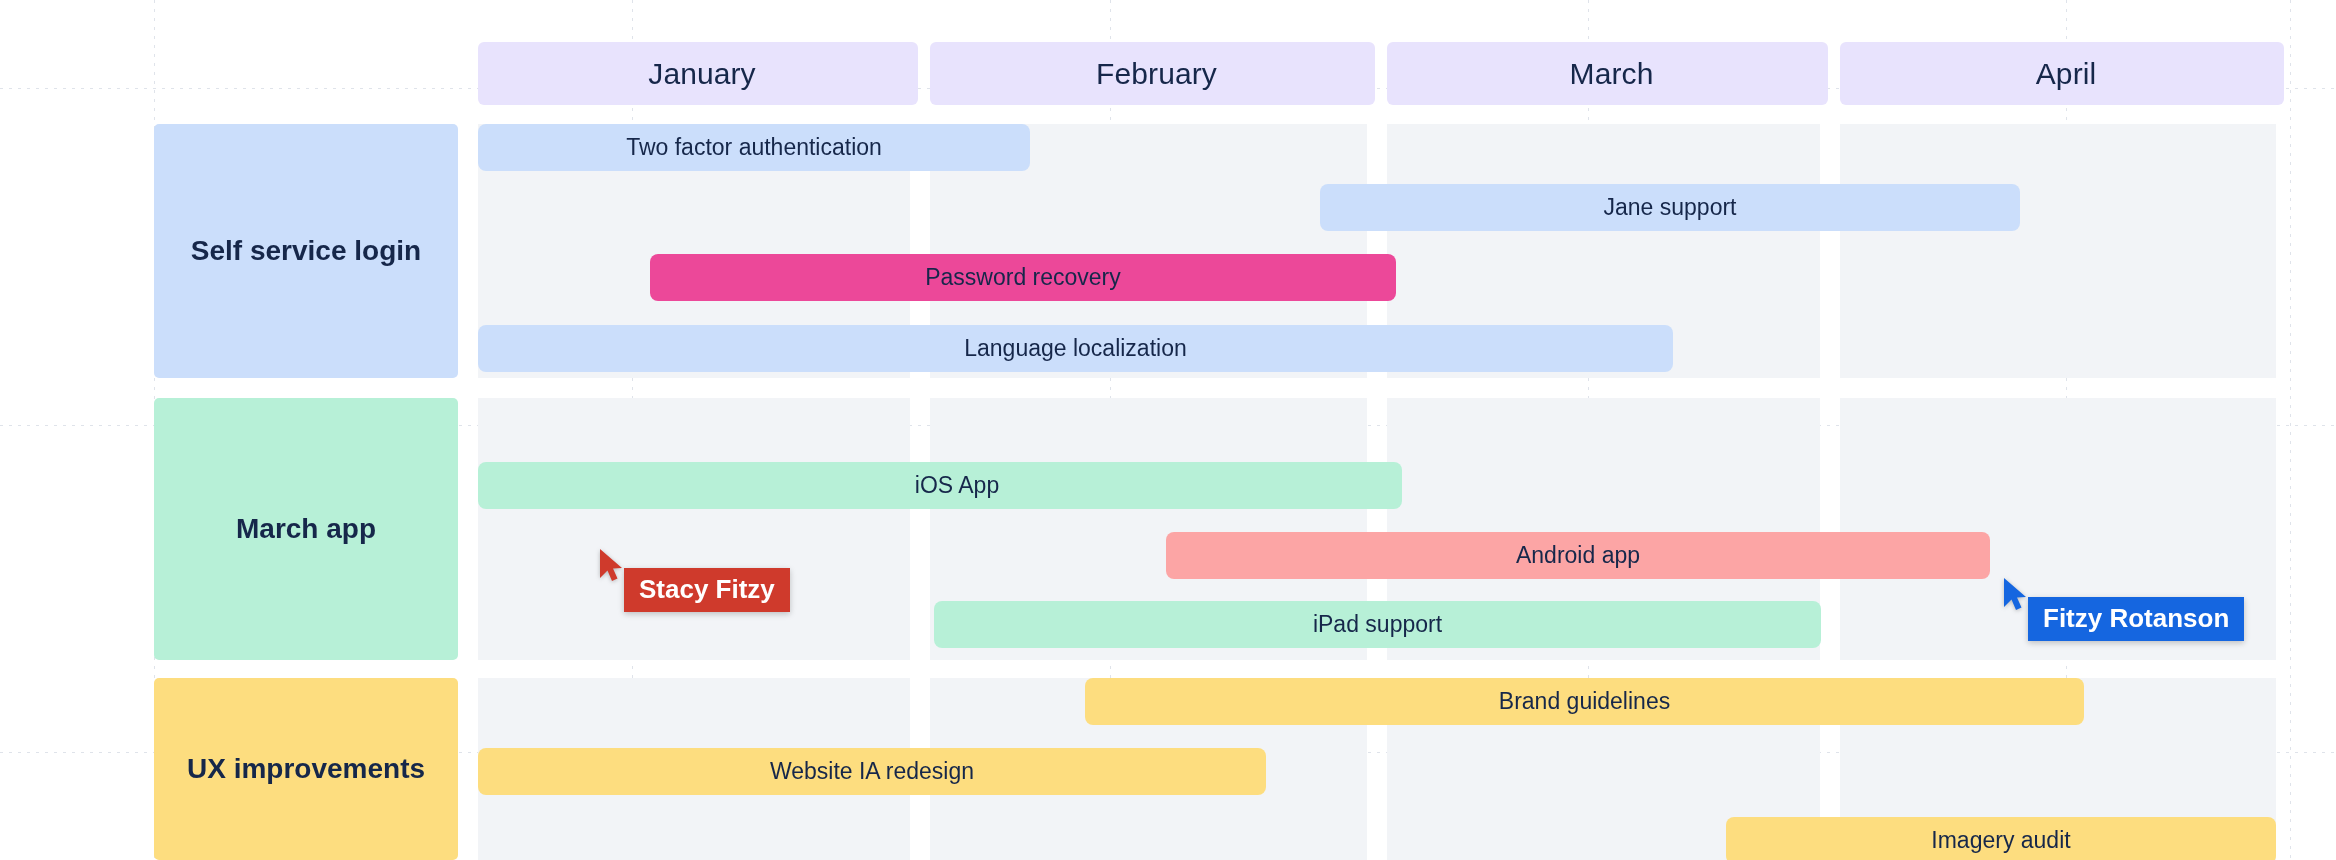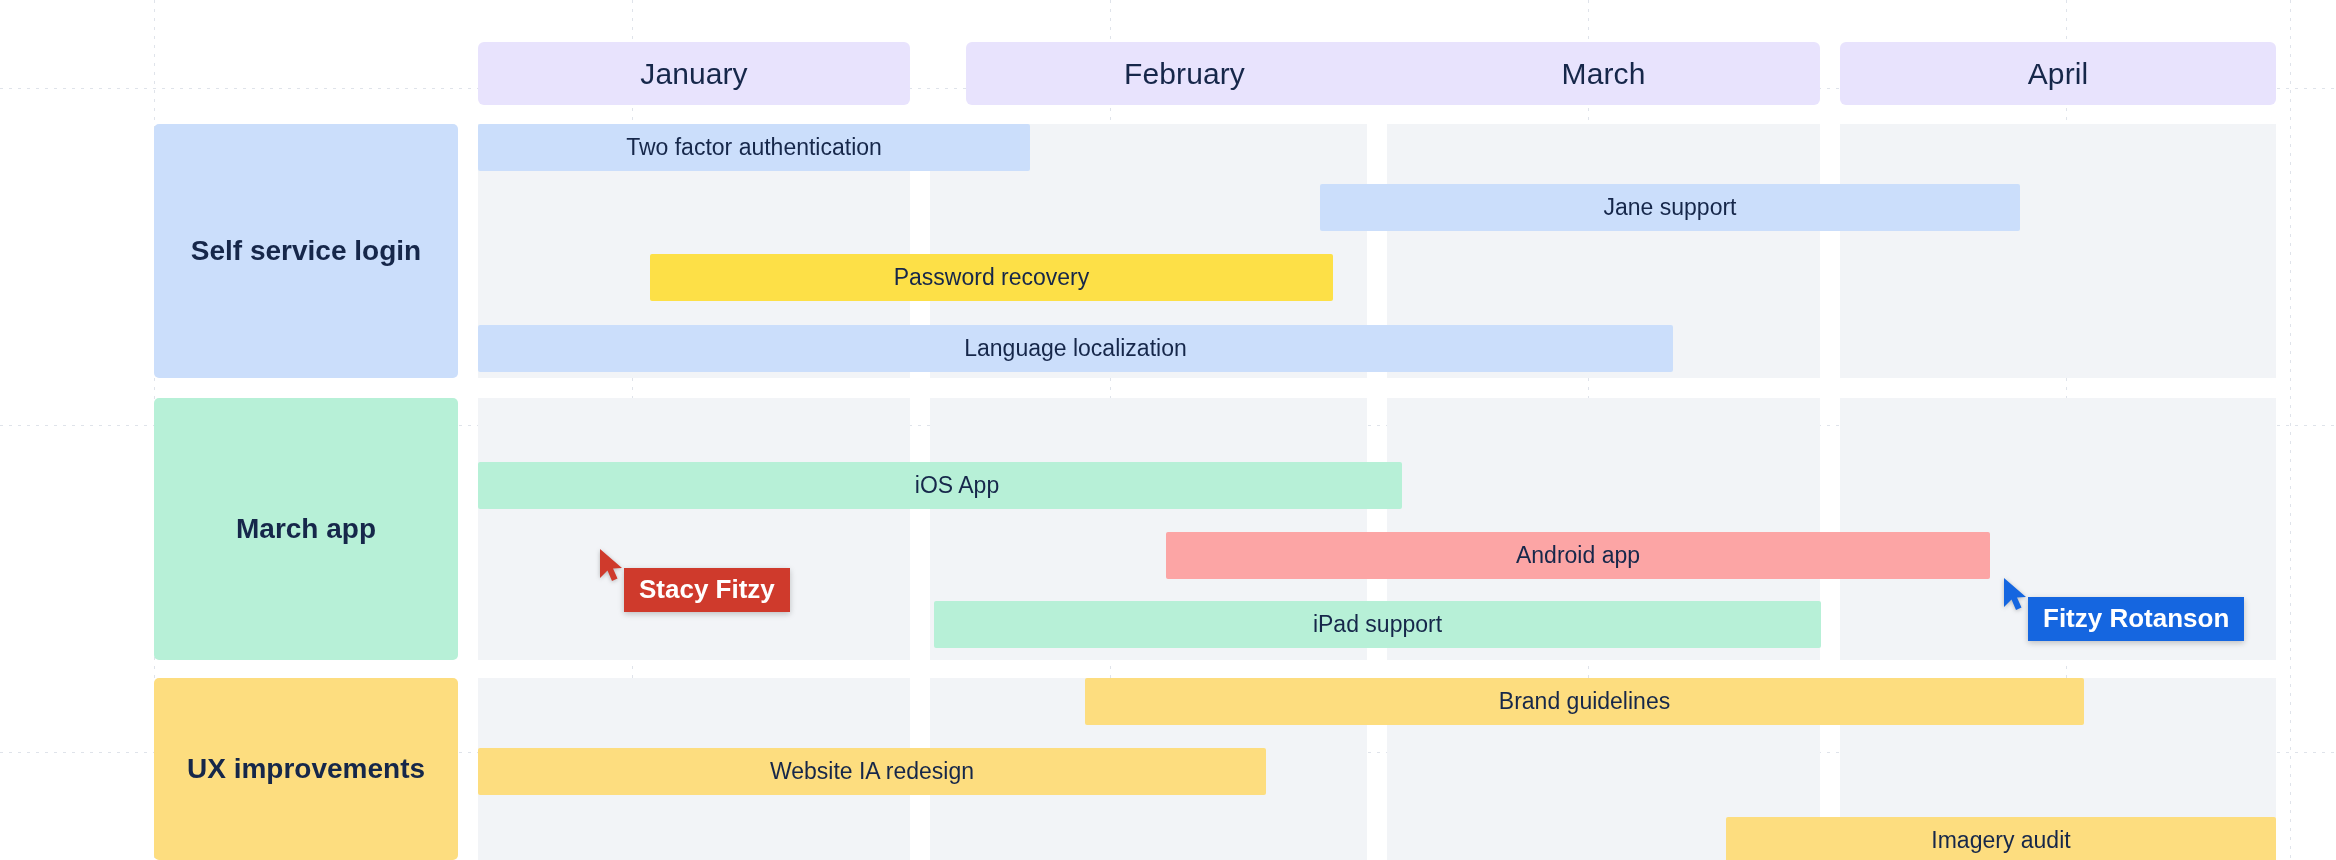--- a/index.html
+++ b/index.html
@@ -53,39 +53,39 @@
       2290px 0;
   }
 
   
   #board{position:absolute;left:0;top:0;width:2336px;height:860px;}
 
   .month-head{
     position:absolute;top:42px;height:63px;
     background:#e8e3fd;border-radius:6px;
     display:flex;align-items:center;justify-content:center;
-    font-size:30px;font-weight:400;color:#16274a;letter-spacing:.1px;
+    font-size:30px;font-weight:400;color:#16274a;letter-spacing:.1px;padding-left:8px;
   }
 
   .lane-label{
     position:absolute;left:154px;width:304px;
     border-radius:5px;
     display:flex;align-items:center;justify-content:center;
     text-align:center;line-height:1.22;
     font-size:28px;font-weight:700;color:#16274a;
     padding:12px 10px;box-sizing:border-box;
   }
 
   .lane-track{
     position:absolute;
     background:#f2f4f7;
   }
 
   .bar{
-    position:absolute;height:47px;border-radius:2px;
+    position:absolute;height:47px;border-radius:8px;
     display:flex;align-items:center;justify-content:center;
     font-size:23px;font-weight:400;color:#16274a;
     white-space:nowrap;overflow:hidden;
   }
 
   
   .cursor{position:absolute;}
   .cursor svg{display:block;filter:drop-shadow(0 1px 2px rgba(0,0,0,.25));}
   .cursor-tag{
     position:absolute;border-radius:0;
@@ -97,21 +97,21 @@
 </style>
 </head>
 <body>
 
 <div id="canvas-grid"></div>
 <div id="canvas-grid2"></div>
 
 <div id="board">
   <div id="month-headers">
       <div class="month-head" style="left: 478px; width: 432px;">January</div>
-      <div class="month-head" style="left: 930px; width: 437px; margin-left: 36px;">February</div>
+      <div class="month-head" style="left: 930px; width: 437px;">February</div>
       <div class="month-head" style="left: 1387px; width: 433px;">March</div>
       <div class="month-head" style="left: 1840px; width: 436px;">April</div>
     </div>
   <div id="lane-tracks">
       <div class="lane-track" style="left: 478px; width: 432px; top: 124px; height: 254px;"></div>
       <div class="lane-track" style="left: 930px; width: 437px; top: 124px; height: 254px;"></div>
       <div class="lane-track" style="left: 1387px; width: 433px; top: 124px; height: 254px;"></div>
       <div class="lane-track" style="left: 1840px; width: 436px; top: 124px; height: 254px;"></div>
       <div class="lane-track" style="left: 478px; width: 432px; top: 398px; height: 262px;"></div>
       <div class="lane-track" style="left: 930px; width: 437px; top: 398px; height: 262px;"></div>
@@ -123,21 +123,21 @@
       <div class="lane-track" style="left: 1840px; width: 436px; top: 678px; height: 182px;"></div>
     </div>
   <div id="lane-labels">
       <div class="lane-label" style="top: 124px; height: 254px; background: rgb(203, 222, 251);">Self service login</div>
       <div class="lane-label" style="top: 398px; height: 262px; background: rgb(183, 240, 215);">March app</div>
       <div class="lane-label" style="top: 678px; height: 182px; background: rgb(253, 221, 127);">UX improvements</div>
     </div>
   <div id="task-bars">
       <div class="bar" style="left: 478px; top: 124px; width: 552px; background: rgb(203, 222, 251);">Two factor authentication</div>
       <div class="bar" style="left: 1320px; top: 184px; width: 700px; background: rgb(203, 222, 251);">Jane support</div>
-      <div class="bar" style="left: 650px; top: 254px; width: 683px; background: #fde047;">Password recovery</div>
+      <div class="bar" style="left: 650px; top: 254px; width: 746px; background: #ec4899;">Password recovery</div>
       <div class="bar" style="left: 478px; top: 325px; width: 1195px; background: rgb(203, 222, 251);">Language localization</div>
       <div class="bar" style="left: 478px; top: 462px; width: 890px; background: rgb(183, 240, 215); padding-left: 34px;">iOS App</div>
       <div class="bar" style="left: 1166px; top: 532px; width: 824px; background: #fca5a5;">Android app</div>
       <div class="bar" style="left: 934px; top: 601px; width: 887px; background: rgb(183, 240, 215);">iPad support</div>
       <div class="bar" style="left: 1085px; top: 678px; width: 999px; background: rgb(253, 221, 127);">Brand guidelines</div>
       <div class="bar" style="left: 478px; top: 748px; width: 788px; background: rgb(253, 221, 127);">Website IA redesign</div>
       <div class="bar" style="left: 1726px; top: 817px; width: 550px; background: rgb(253, 221, 127);">Imagery audit</div>
     </div>
   <div id="cursor-layer">
       <div class="cursor" style="left: 598px; top: 548px;">

